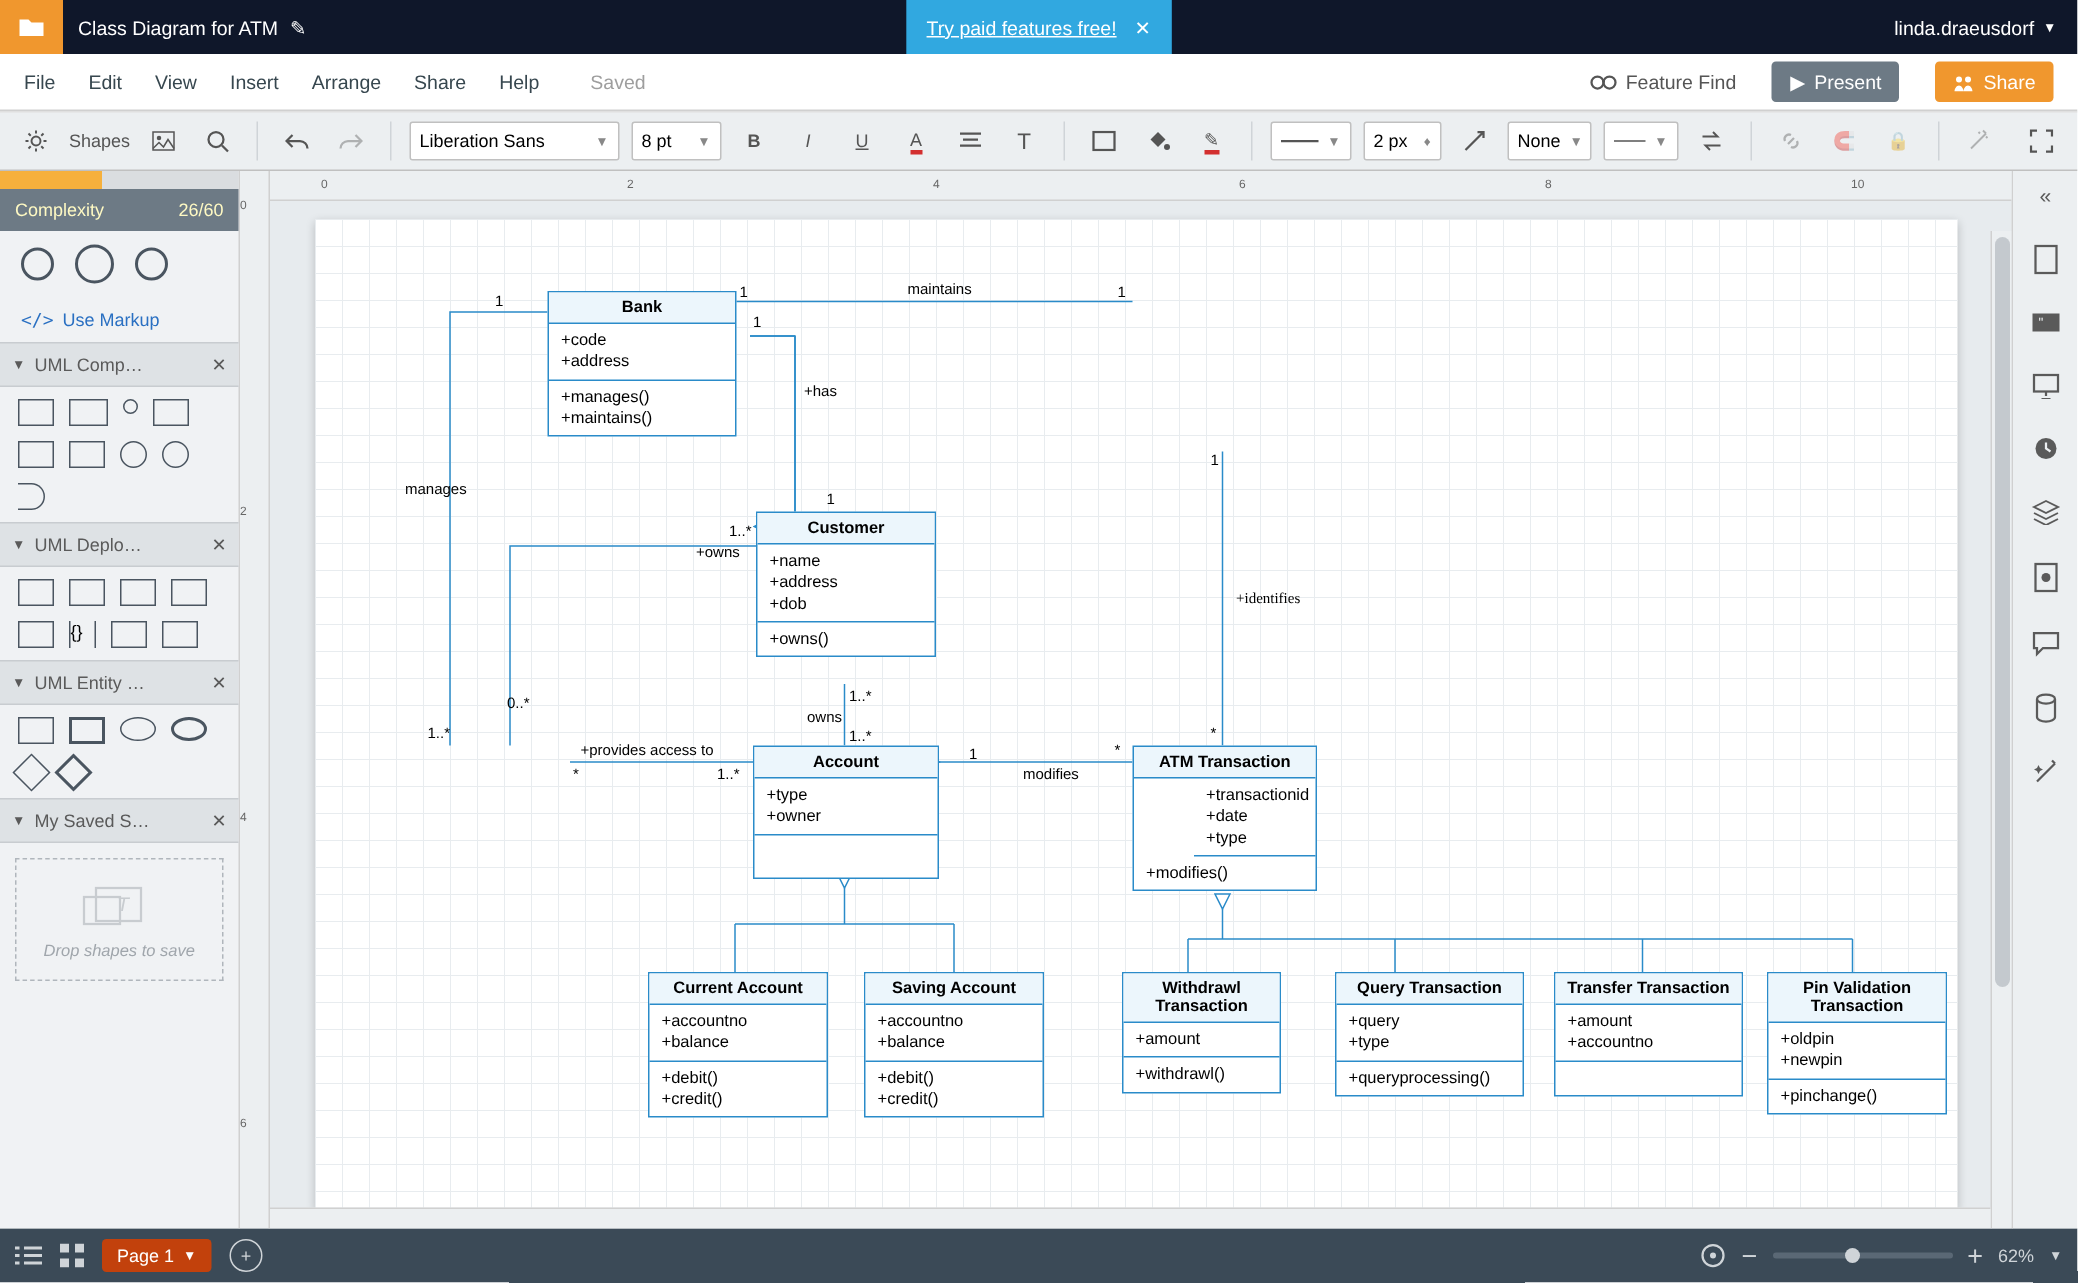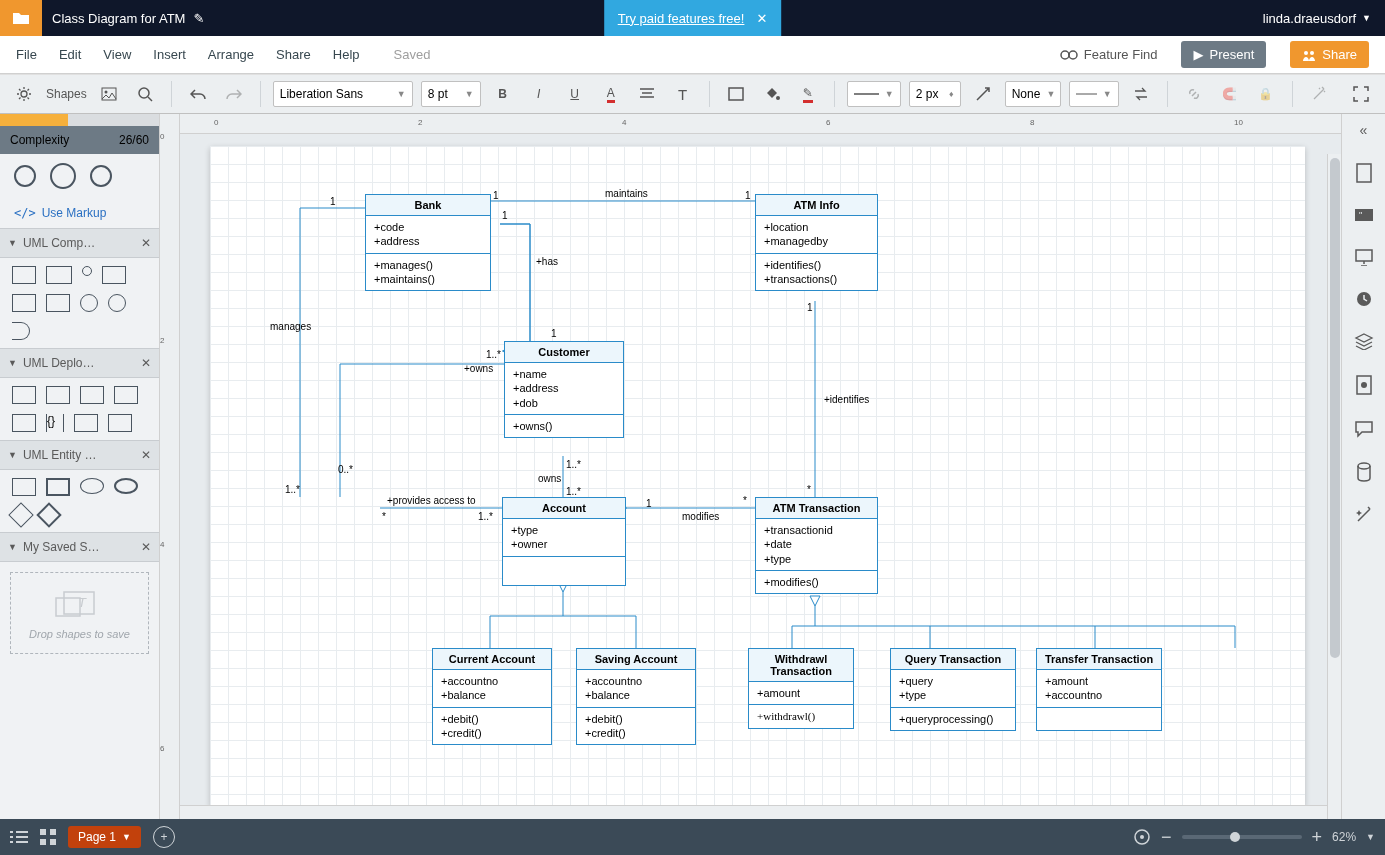--- a/index.html
+++ b/index.html
@@ -23,21 +23,21 @@
 .toolbar .sep { width: 1px; height: 26px; background: #cfd4d8; margin: 0 4px; }
 .tb-btn { width: 28px; height: 28px; display: flex; align-items: center; justify-content: center; cursor: pointer; color: #555; }
 .tb-select { height: 26px; background: #fff; border: 1px solid #c0c0c0; border-radius: 2px; display: flex; align-items: center; padding: 0 6px; gap: 6px; font-size: 12px; cursor: pointer; }
 .tb-select .caret { font-size: 9px; color: #888; }
 .toolbar .fullscreen { margin-left: auto; }
 
 .main { flex: 1; display: flex; overflow: hidden; position: relative; }
 .leftpanel { width: 160px; background: #f0f2f4; border-right: 1px solid #d0d0d0; display: flex; flex-direction: column; font-size: 12px; }
 .complexity-bar { height: 12px; background: #dadde0; }
 .complexity-bar .fill { height: 100%; width: 43%; background: #f6b03c; }
-.complexity-row { height: 28px; background: #6d7a85; color: #000000; display: flex; align-items: center; justify-content: space-between; padding: 0 10px; font-size: 12px; }
+.complexity-row { height: 28px; background: #6d7a85; color: #fef9c3; display: flex; align-items: center; justify-content: space-between; padding: 0 10px; font-size: 12px; }
 .shape-row { height: 44px; display: flex; align-items: center; gap: 14px; padding: 0 14px; }
 .use-markup { color: #2a70c2; display: flex; align-items: center; gap: 6px; padding: 0 14px; height: 30px; cursor: pointer; }
 .category-head { height: 30px; background: #dee2e5; display: flex; align-items: center; padding: 0 8px; gap: 6px; color: #5a5a5a; border-top: 1px solid #c8ccd0; border-bottom: 1px solid #c8ccd0; }
 .category-head .close { margin-left: auto; cursor: pointer; }
 .category-body { padding: 8px 12px; display: flex; flex-wrap: wrap; gap: 10px; }
 .mini-shape { width: 24px; height: 18px; border: 1.5px solid #4a5560; }
 .mini-circle { width: 18px; height: 18px; border: 1.5px solid #4a5560; border-radius: 50%; }
 .drop-zone { margin: 10px; border: 1px dashed #b0b6bc; height: 82px; display: flex; flex-direction:column; align-items: center; justify-content: center; color: #a0a6ac; font-style: italic; font-size: 11px; gap:6px;}
 
 .ruler-gutter { width: 20px; background: #eceff1; border-right: 1px solid #d0d0d0; }
@@ -411,53 +411,46 @@
         <div class="lbl" style="left:356px;top:313px;">1..*</div>
         <div class="lbl" style="left:328px;top:327px;">owns</div>
         <div class="lbl" style="left:356px;top:340px;">1..*</div>
         <div class="lbl" style="left:177px;top:349px;">+provides access to</div>
         <div class="lbl" style="left:172px;top:365px;">*</div>
         <div class="lbl" style="left:268px;top:365px;">1..*</div>
         <div class="lbl" style="left:436px;top:352px;">1</div>
         <div class="lbl" style="left:472px;top:365px;">modifies</div>
         <div class="lbl" style="left:533px;top:349px;">*</div>
         <div class="lbl" style="left:597px;top:156px;">1</div>
-        <div class="lbl" style="left:614px;top:248px;">+identifies</div>
+        <div class="lbl" style="left:614px;top:248px;font-family:Liberation Serif, serif;">+identifies</div>
         <div class="lbl" style="left:597px;top:338px;">*</div>
 
         <div class="uml" style="left:155px;top:48px;width:126px;">
           <div class="head">Bank</div>
           <div class="sec" style="white-space:pre;">+code
 +address</div>
           <div class="sec" style="white-space:pre;">+manages()
 +maintains()</div>
         </div>
-        <div class="uml" style="left:545px;top:48px;width:123px;">
-          <div class="head">ATM Info</div>
-          <div class="sec" style="white-space:pre;">+location
-+managedby</div>
-          <div class="sec" style="white-space:pre;">+identifies()
-+transactions()</div>
-        </div>
         <div class="uml" style="left:294px;top:195px;width:120px;">
           <div class="head">Customer</div>
           <div class="sec" style="white-space:pre;">+name
 +address
 +dob</div>
           <div class="sec" style="white-space:pre;">+owns()</div>
         </div>
         <div class="uml" style="left:292px;top:351px;width:124px;">
           <div class="head">Account</div>
           <div class="sec" style="white-space:pre;">+type
 +owner</div>
           <div class="sec" style="white-space:pre;height:28px;"></div>
         </div>
         <div class="uml" style="left:545px;top:351px;width:123px;">
           <div class="head">ATM Transaction</div>
-          <div class="sec" style="white-space:pre;">+transactionid
+          <div class="sec" style="white-space:pre;margin-left:40px;">+transactionid
 +date
 +type</div>
           <div class="sec" style="white-space:pre;">+modifies()</div>
         </div>
         <div class="uml" style="left:222px;top:502px;width:120px;">
           <div class="head">Current Account</div>
           <div class="sec" style="white-space:pre;">+accountno
 +balance</div>
           <div class="sec" style="white-space:pre;">+debit()
 +credit()</div>
@@ -465,33 +458,39 @@
         <div class="uml" style="left:366px;top:502px;width:120px;">
           <div class="head">Saving Account</div>
           <div class="sec" style="white-space:pre;">+accountno
 +balance</div>
           <div class="sec" style="white-space:pre;">+debit()
 +credit()</div>
         </div>
         <div class="uml" style="left:538px;top:502px;width:106px;">
           <div class="head" style="white-space:pre-line;">Withdrawl Transaction</div>
           <div class="sec" style="white-space:pre;">+amount</div>
-          <div class="sec" style="white-space:pre;font-family:Liberation Serif, serif;">+withdrawl()</div>
+          <div class="sec" style="white-space:pre;">+withdrawl()</div>
         </div>
         <div class="uml" style="left:680px;top:502px;width:126px;">
           <div class="head">Query Transaction</div>
           <div class="sec" style="white-space:pre;">+query
 +type</div>
           <div class="sec" style="white-space:pre;">+queryprocessing()</div>
         </div>
         <div class="uml" style="left:826px;top:502px;width:126px;">
           <div class="head">Transfer Transaction</div>
           <div class="sec" style="white-space:pre;">+amount
 +accountno</div>
           <div class="sec" style="white-space:pre;height:22px;"></div>
+        </div>
+        <div class="uml" style="left:968px;top:502px;width:120px;">
+          <div class="head" style="white-space:pre-line;">Pin Validation Transaction</div>
+          <div class="sec" style="white-space:pre;">+oldpin
++newpin</div>
+          <div class="sec" style="white-space:pre;">+pinchange()</div>
         </div>
       </div>
       <div class="vscroll">
           <div class="thumb"></div>
         </div>
       <div class="hscroll"></div>
     </div>
   </div>
 
   <div class="rightdock">

